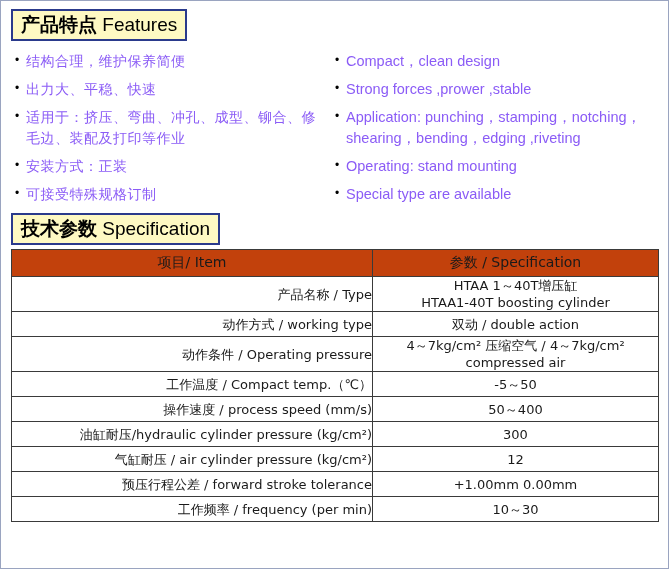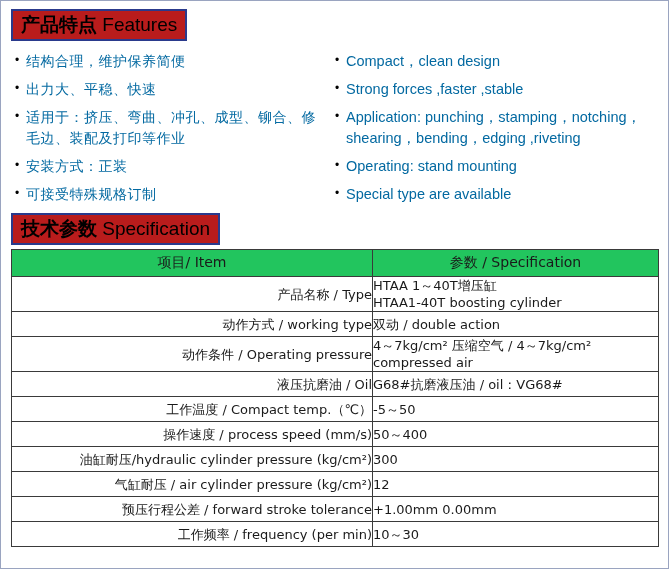--- a/index.html
+++ b/index.html
@@ -20,21 +20,21 @@
     height: 569px;
     box-sizing: border-box;
     border: 1px solid #9aa4c0;
     background: #ffffff;
   }
 
   
   .heading-box {
     display: inline-block;
     border: 2px solid #2a3a8c;
-    background: #b91c1c;
+    background: #fef9c3;
     padding: 2px 8px 3px 8px;
     font-size: 19px;
     line-height: 23px;
     white-space: nowrap;
     color: #000000;
     font-weight: bold;
   }
   .heading-box .cn {
     font-family: "DejaVu Sans", sans-serif;
     font-weight: bold;
@@ -81,21 +81,21 @@
     width: 11px;
     font-size: 12px;
     line-height: 19px;
     color: #000;
     text-align: left;
   }
   .bullet-text {
     flex: 1 1 auto;
     font-size: 14.5px;
     line-height: 20px;
-    color: #0369a1;
+    color: #8b5cf6;
   }
   .cn-text {
     font-family: "DejaVu Sans", sans-serif;
     font-size: 14px;
     line-height: 21px;
     letter-spacing: 0.5px;
   }
   .en-text {
     font-family: "Liberation Sans", sans-serif;
     font-size: 14.5px;
@@ -110,34 +110,34 @@
     width: 648px;
     border-collapse: collapse;
     table-layout: fixed;
   }
   .spec-table td, .spec-table th {
     border: 1px solid #3a3a3a;
     padding: 0;
     vertical-align: middle;
   }
   .spec-table th {
-    background: #22c55e;
+    background: #c2410c;
     font-weight: normal;
     height: 26px;
   }
   .cell-label {
     padding-left: 12px;
     text-align: right;
     font-size: 13px;
     line-height: 17px;
     font-family: "DejaVu Sans", sans-serif;
     height: 24px;
   }
   .cell-value {
-    text-align: left;
+    text-align: center;
     font-size: 13px;
     line-height: 17px;
     font-family: "DejaVu Sans", sans-serif;
     height: 24px;
   }
   .hdr-cell {
     text-align: center;
     font-size: 14px;
     font-family: "DejaVu Sans", sans-serif;
   }
@@ -184,21 +184,21 @@
         <span class="bullet-text cn-text">可接受特殊规格订制</span>
       </div>
     </div>
     <div class="col-en">
       <div class="bullet-row">
         <span class="bullet-dot">•</span>
         <span class="bullet-text en-text">Compact，clean design</span>
       </div>
       <div class="bullet-row">
         <span class="bullet-dot">•</span>
-        <span class="bullet-text en-text">Strong forces ,faster ,stable</span>
+        <span class="bullet-text en-text">Strong forces ,prower ,stable</span>
       </div>
       <div class="bullet-row">
         <span class="bullet-dot">•</span>
         <span class="bullet-text en-text">Application: punching，stamping，notching，shearing，bending，edging ,riveting</span>
       </div>
       <div class="bullet-row">
         <span class="bullet-dot">•</span>
         <span class="bullet-text en-text">Operating: stand mounting</span>
       </div>
       <div class="bullet-row">
@@ -232,24 +232,20 @@
       </tr>
       <tr>
         <td class="cell-label">动作方式 / working type</td>
         <td class="cell-value">双动 / double action</td>
       </tr>
       <tr>
         <td class="cell-label">动作条件 / Operating pressure</td>
         <td class="cell-value">4～7kg/cm² 压缩空气 / 4～7kg/cm² compressed air</td>
       </tr>
       <tr>
-        <td class="cell-label">液压抗磨油 / Oil</td>
-        <td class="cell-value">G68#抗磨液压油 / oil：VG68#</td>
-      </tr>
-      <tr>
         <td class="cell-label">工作温度 / Compact temp.（℃）</td>
         <td class="cell-value">-5～50</td>
       </tr>
       <tr>
         <td class="cell-label">操作速度 / process speed (mm/s)</td>
         <td class="cell-value">50～400</td>
       </tr>
       <tr>
         <td class="cell-label">油缸耐压/hydraulic cylinder pressure (kg/cm²)</td>
         <td class="cell-value">300</td>

